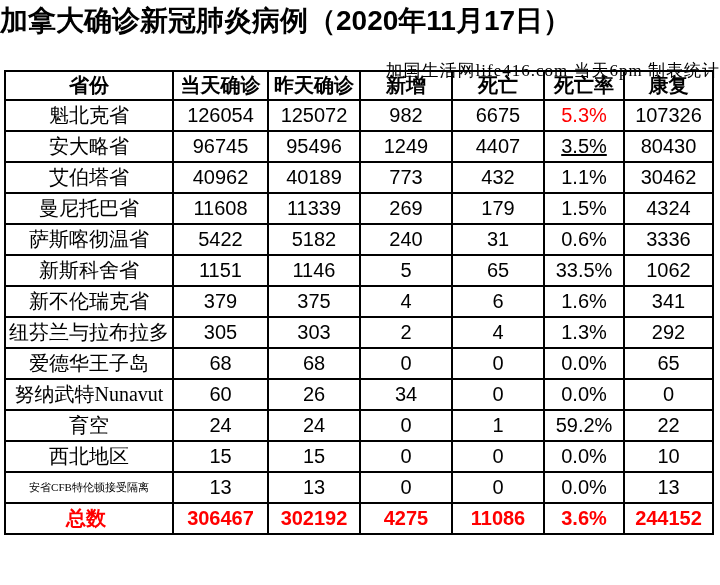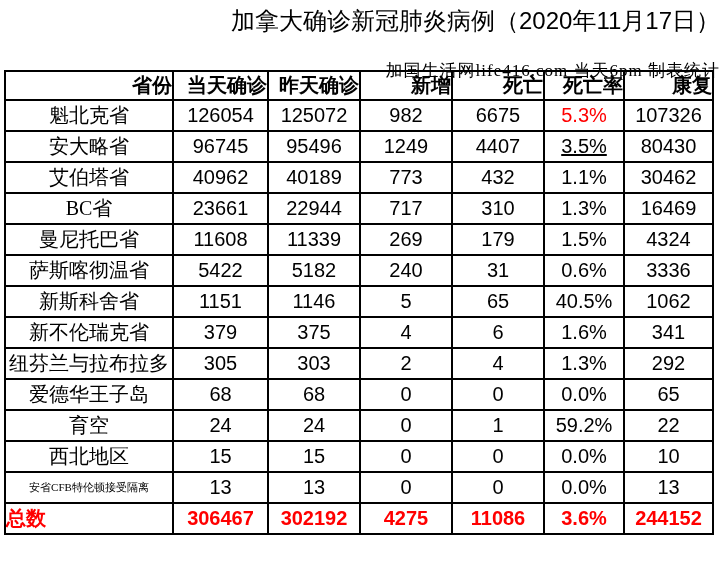--- a/index.html
+++ b/index.html
@@ -9,23 +9,23 @@
   }
   body {
     width: 720px;
     height: 585px;
     font-family: "Liberation Sans", sans-serif;
     color: #000000;
     overflow: hidden;
     position: relative;
   }
   .title {
-    text-align: right;
-    font-weight: normal;
-    font-size: 24px;
+    text-align: left;
+    font-weight: bold;
+    font-size: 28px;
     line-height: 34px;
     margin-top: 4px;
     letter-spacing: 0px;
     white-space: nowrap;
   }
   .subtitle {
     text-align: right;
     font-family: "Liberation Serif", serif;
     font-size: 17px;
     line-height: 22px;
@@ -49,21 +49,20 @@
     padding: 0;
     overflow: hidden;
     white-space: nowrap;
     text-align: center;
     vertical-align: middle;
   }
   table.stats th {
     height: 27px;
     font-size: 20px;
     font-weight: bold;
-    text-align: right;
   }
   table.stats td {
     height: 29px;
     font-size: 20px;
     font-weight: normal;
   }
   td.province {
     text-align: left;
     padding-left: 3px;
     font-size: 18px;
@@ -71,21 +70,21 @@
   }
   .rate-regular   { font-weight: normal; text-decoration: underline; }
   .rate-bold      { font-weight: bold; margin-top: 16px; }
   .rate-red-bold  { font-weight: bold; color: var(--accent-red, #FF0000); }
   tr.small-label td.province { font-size: 11px; margin-left: 36px; }
   tr.total-row td {
     color: var(--accent-red, #FF0000);
     font-weight: bold;
   }
   tr.total-row td.province {
-    text-align: left;
+    text-align: center;
     padding-right: 6px;
     font-size: 20px;
     font-family: "Liberation Sans", sans-serif;
   }
 </style>
 </head>
 <body style="--accent-red: #FF0000;">
 
 <div class="page">
   <div class="title">加拿大确诊新冠肺炎病例（2020年11月17日）</div>
@@ -135,29 +134,20 @@
           <tr>
     <td class="province">艾伯塔省</td>
     <td class="num">40962</td>
     <td class="num">40189</td>
     <td class="num">773</td>
     <td class="num">432</td>
     <td class="num rate rate-bold">1.1%</td>
     <td class="num">30462</td>
   </tr>
           <tr>
-    <td class="province">BC省</td>
-    <td class="num">23661</td>
-    <td class="num">22944</td>
-    <td class="num">717</td>
-    <td class="num">310</td>
-    <td class="num rate rate-bold">1.3%</td>
-    <td class="num">16469</td>
-  </tr>
-          <tr>
     <td class="province">曼尼托巴省</td>
     <td class="num">11608</td>
     <td class="num">11339</td>
     <td class="num">269</td>
     <td class="num">179</td>
     <td class="num rate rate-bold">1.5%</td>
     <td class="num">4324</td>
   </tr>
           <tr>
     <td class="province">萨斯喀彻温省</td>
@@ -167,21 +157,21 @@
     <td class="num">31</td>
     <td class="num rate rate-bold">0.6%</td>
     <td class="num">3336</td>
   </tr>
           <tr>
     <td class="province">新斯科舍省</td>
     <td class="num">1151</td>
     <td class="num">1146</td>
     <td class="num">5</td>
     <td class="num">65</td>
-    <td class="num rate rate-bold">40.5%</td>
+    <td class="num rate rate-bold">33.5%</td>
     <td class="num">1062</td>
   </tr>
           <tr>
     <td class="province">新不伦瑞克省</td>
     <td class="num">379</td>
     <td class="num">375</td>
     <td class="num">4</td>
     <td class="num">6</td>
     <td class="num rate rate-bold">1.6%</td>
     <td class="num">341</td>
@@ -196,20 +186,29 @@
     <td class="num">292</td>
   </tr>
           <tr>
     <td class="province">爱德华王子岛</td>
     <td class="num">68</td>
     <td class="num">68</td>
     <td class="num">0</td>
     <td class="num">0</td>
     <td class="num rate rate-bold">0.0%</td>
     <td class="num">65</td>
+  </tr>
+          <tr>
+    <td class="province">努纳武特Nunavut</td>
+    <td class="num">60</td>
+    <td class="num">26</td>
+    <td class="num">34</td>
+    <td class="num">0</td>
+    <td class="num rate rate-bold">0.0%</td>
+    <td class="num">0</td>
   </tr>
           <tr>
     <td class="province">育空</td>
     <td class="num">24</td>
     <td class="num">24</td>
     <td class="num">0</td>
     <td class="num">1</td>
     <td class="num rate rate-bold">59.2%</td>
     <td class="num">22</td>
   </tr>

